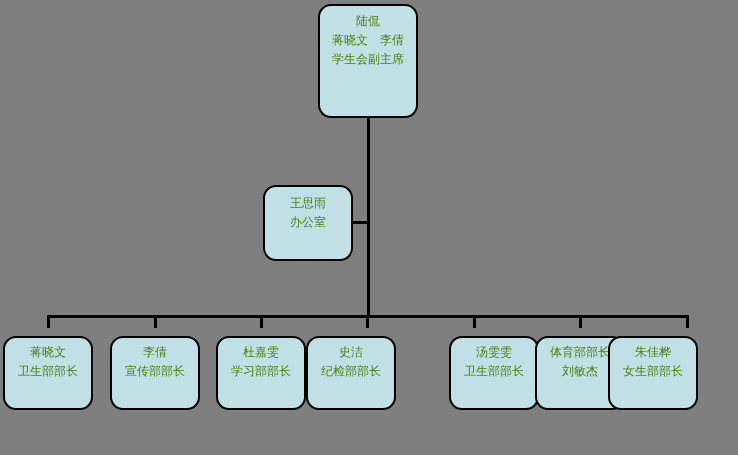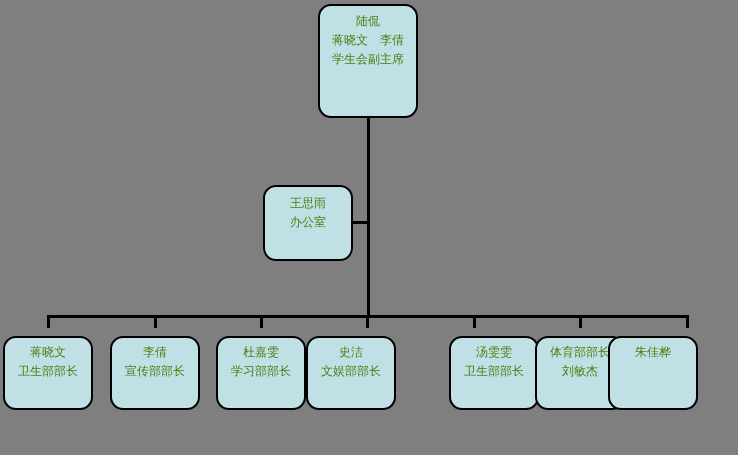--- a/index.html
+++ b/index.html
@@ -88,27 +88,28 @@
   <div class="box dept-box dept-2">
     <div class="bline">李倩</div>
     <div class="bline">宣传部部长</div>
   </div>
   <div class="box dept-box dept-3">
     <div class="bline">杜嘉雯</div>
     <div class="bline">学习部部长</div>
   </div>
   <div class="box dept-box dept-4">
     <div class="bline">史洁</div>
-    <div class="bline">文娱部部长</div>
+    <div class="bline">纪检部部长</div>
   </div>
   <div class="box dept-box dept-5">
     <div class="bline">汤雯雯</div>
     <div class="bline">卫生部部长</div>
   </div>
   <div class="box dept-box dept-6">
     <div class="bline">体育部部长</div>
     <div class="bline">刘敏杰</div>
   </div>
   <div class="box dept-box dept-7">
     <div class="bline">朱佳桦</div>
+    <div class="bline">女生部部长</div>
   </div>
 
 </div>
 
 </body></html>

